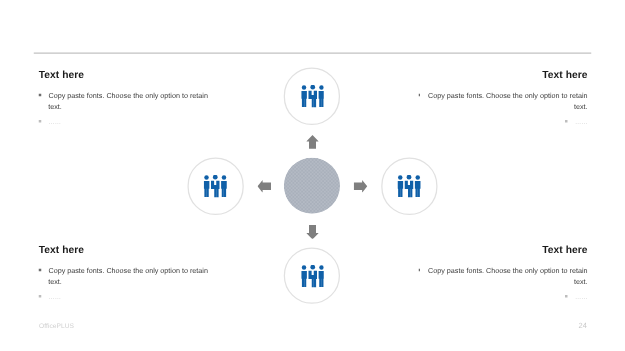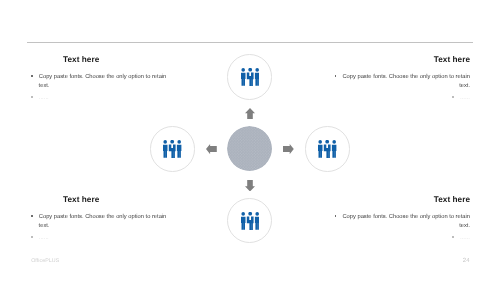--- a/index.html
+++ b/index.html
@@ -6,21 +6,21 @@
   body{width:500px;height:281px;background:#ffffff;overflow:hidden;
        font-family:"Liberation Sans",sans-serif;
        -webkit-font-smoothing:antialiased;text-rendering:geometricPrecision;}
   .slide{position:relative;width:500px;height:281px;background:#fff;overflow:hidden;}
 
   .rule{position:absolute;left:27px;top:42px;width:446px;height:1px;background:#c2c2c2;}
 
   
   .block{position:absolute;width:140px;}
   .block .title{font-weight:bold;font-size:8.2px;color:#1b1b1b;line-height:9px;
-                letter-spacing:0.05px;white-space:nowrap;margin-left:32px;}
+                letter-spacing:0.05px;white-space:nowrap;}
   .bullets{margin:0;padding:0;list-style:none;margin-top:9px;}
   .bullets li{position:relative;font-size:5.75px;color:#3d3d3d;line-height:8.9px;
               text-indent:-7.6px;padding-left:7.6px;}
   .bullets li + li{margin-top:3px;}
   .bullets li .dot{display:inline-block;width:1.7px;height:1.5px;
                    background:#6e6e6e;vertical-align:1.1px;margin-right:6.1px;}
   .bullets li.faint{color:#cfcfcf;font-size:5px;}
   .bullets li.faint .dot{background:#bdbdbd;}
 
   .blk-tl{left:31px;top:55px;}

